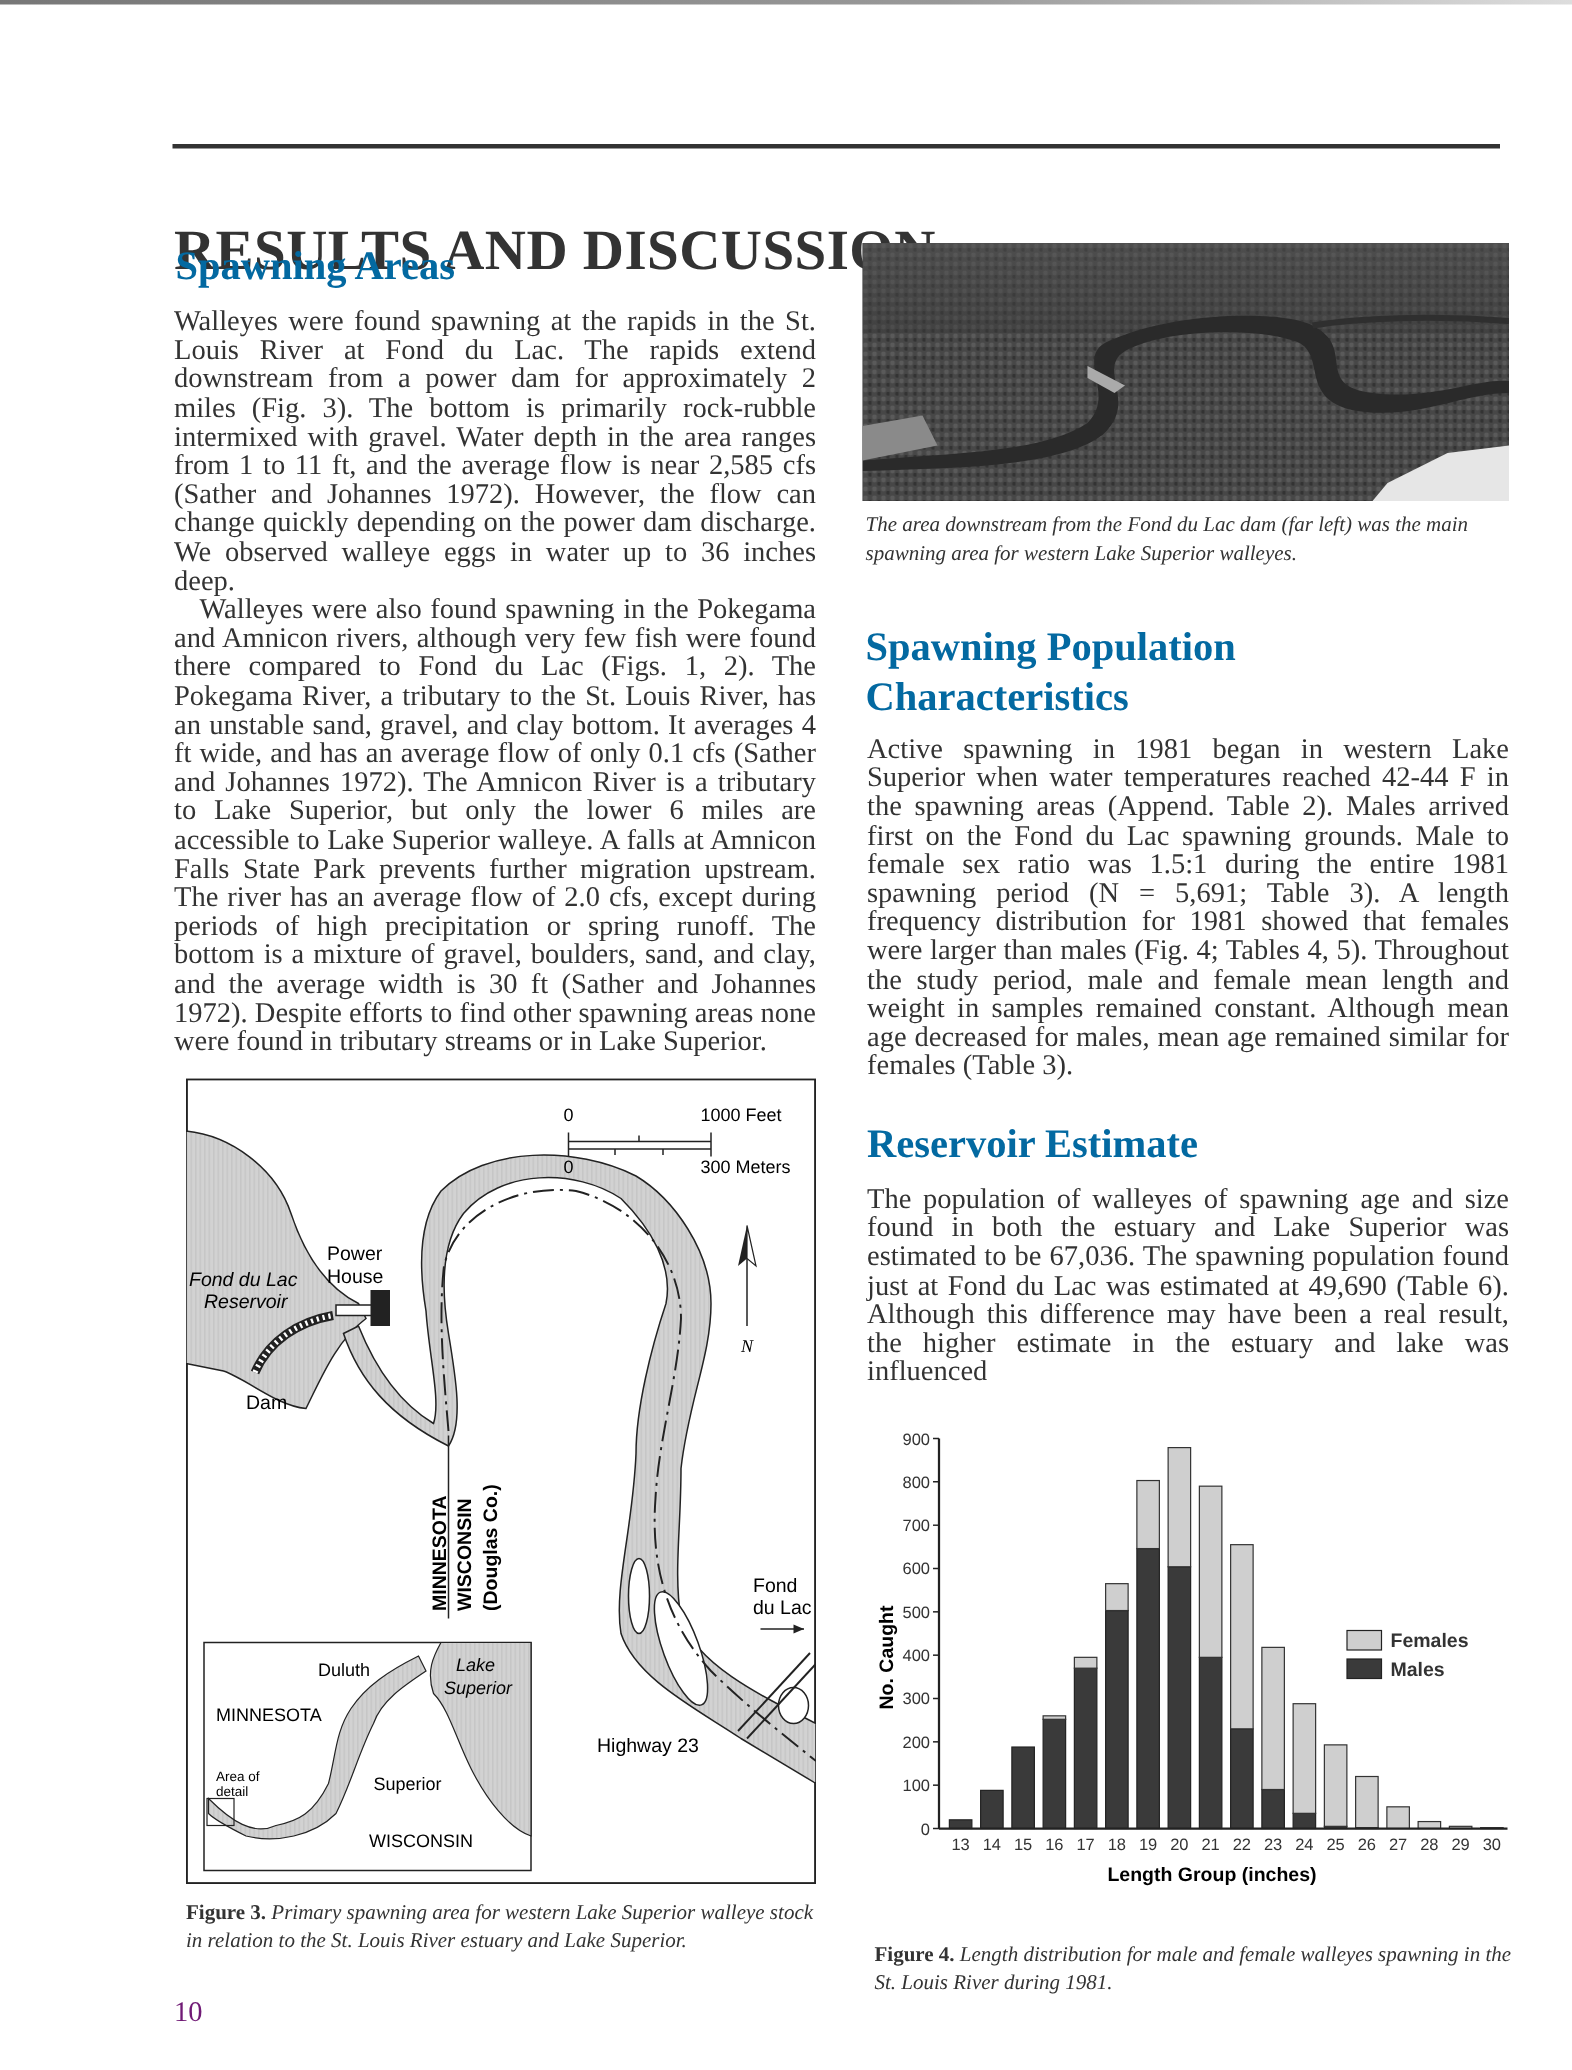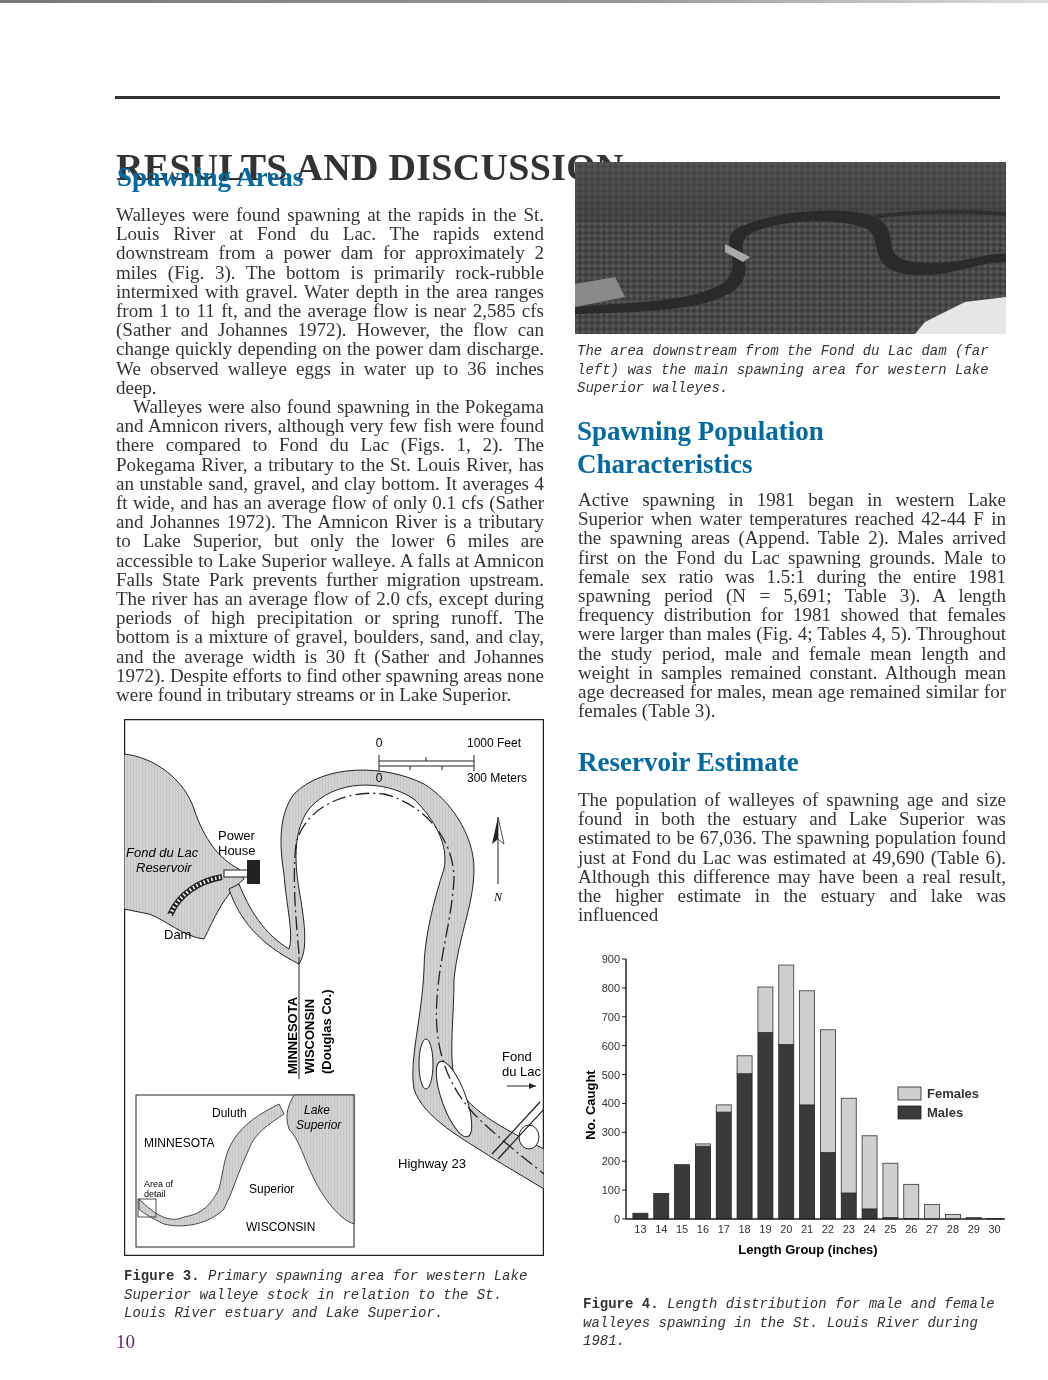--- a/index.html
+++ b/index.html
@@ -9,21 +9,21 @@
              background:linear-gradient(90deg,#777,#999 60%,#ddd); }
   .rule { position:absolute; left:115px; top:96px; width:885px; height:3px; background:#333; }
   .h1 { position:absolute; left:116px; top:100px; font-family:"Liberation Serif", serif;
         font-size:38px; font-weight:bold; letter-spacing:0.3px; color:#333; white-space:nowrap;margin-top:45px; }
   .h2 { position:absolute; font-family:"Liberation Serif", serif; font-size:27px; font-weight:bold;
         color:#0369a1; line-height:33px; }
   .para { position:absolute; font-family:"Liberation Serif", serif; font-size:19px; line-height:19.2px;
           color:#333; text-align:justify; }
   .para p { margin:0; }
   .para p.indent { text-indent:17px; }
-  .caption { position:absolute; font-family:Liberation Mono, monospace; font-style:italic;
+  .caption { position:absolute; font-family:Liberation Serif, serif; font-style:italic;
              font-size:14px; line-height:18.5px; color:#333; }
   .caption b { font-style:normal; font-weight:bold;margin-top:24px; }
   .photo { position:absolute; left:575px; top:162px; width:431px; height:172px; overflow:hidden;
            background:#3c3c3c; }
   .map { position:absolute; left:124px; top:719px; width:420px; height:537px; }
   .chart { position:absolute; left:580px; top:945px; width:430px; height:315px; }
   .pageno { position:absolute; left:116px; top:1331px; font-family:"Liberation Serif", serif; font-size:19px; color:#701a75; }
   svg text { font-family:"Liberation Sans", sans-serif; }
 </style>
 </head>

